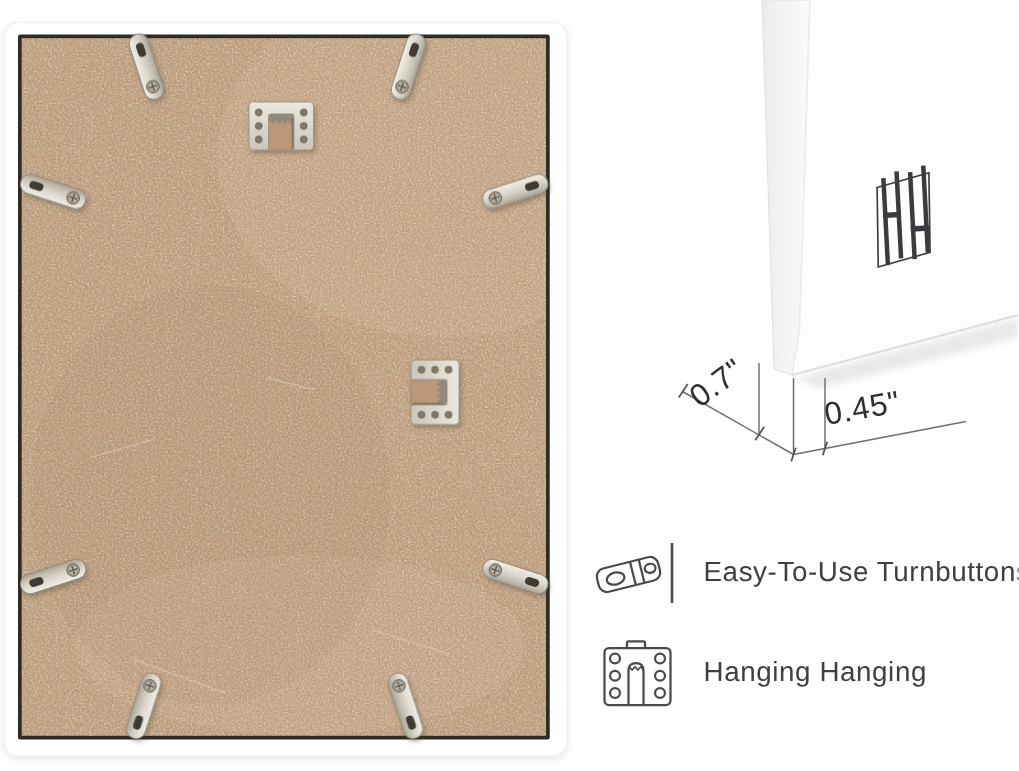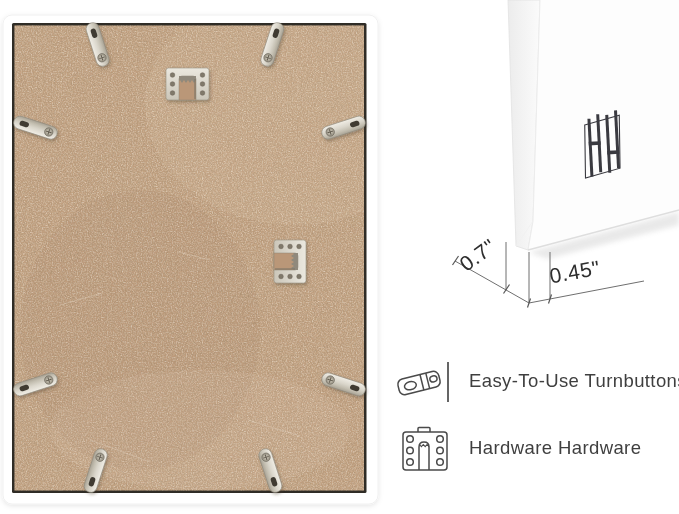--- a/index.html
+++ b/index.html
@@ -178,16 +178,16 @@
         <path d="M23,48 V25 Q23,20 28,20 Q33,20 33,25 V48"></path>
         <path d="M23.5,22.5 l1.9,2.2 1.9,-2.2 1.9,2.2 1.9,-2.2 1.9,2.2" stroke-width="1.1"></path>
         <circle cx="14" cy="17" r="3.3"></circle>
           <circle cx="14" cy="28.5" r="3.3"></circle>
           <circle cx="14" cy="40" r="3.3"></circle>
         <circle cx="44" cy="17" r="3.3"></circle>
           <circle cx="44" cy="28.5" r="3.3"></circle>
           <circle cx="44" cy="40" r="3.3"></circle>
       </g>
     </svg>
-    <div class="flabel">Hardware Hardware</div>
+    <div class="flabel">Hanging Hanging</div>
   </div>
 
 </div>
 
 </body></html>

